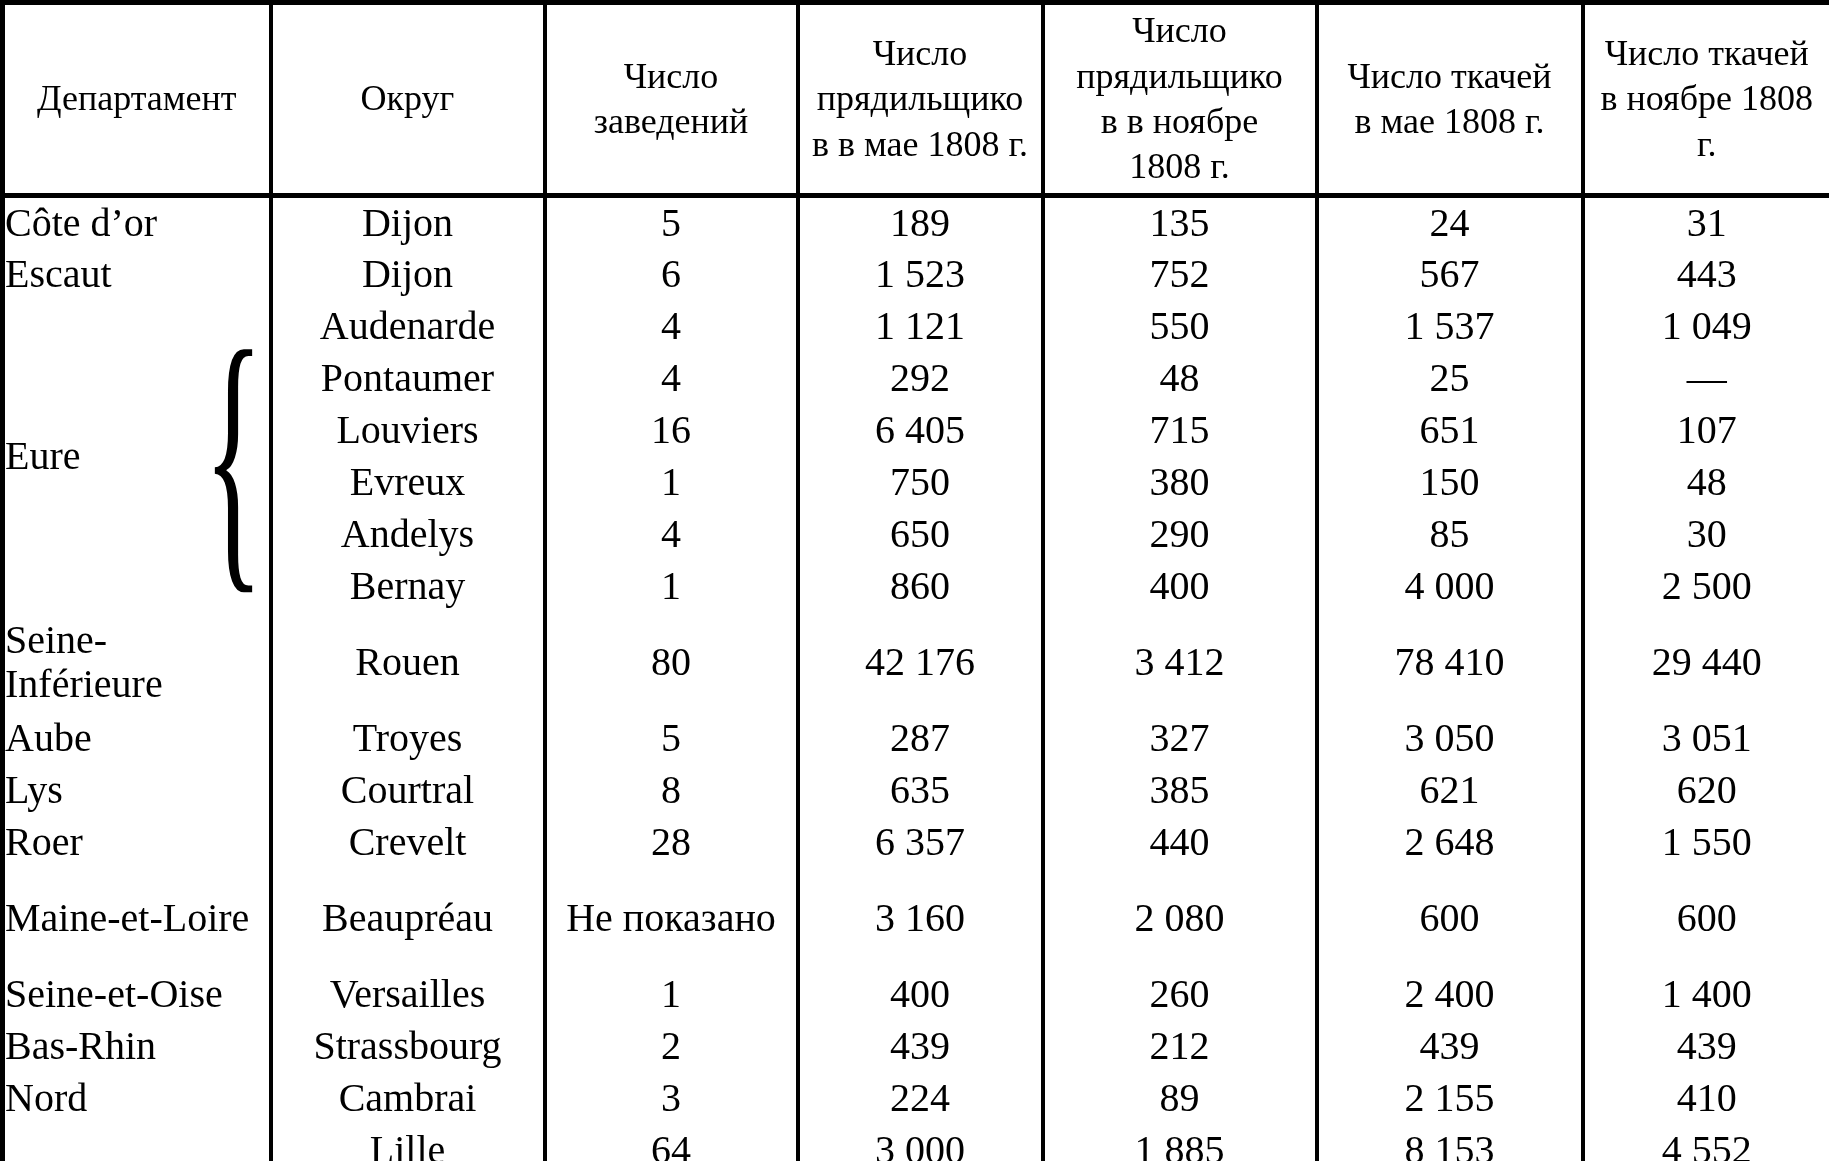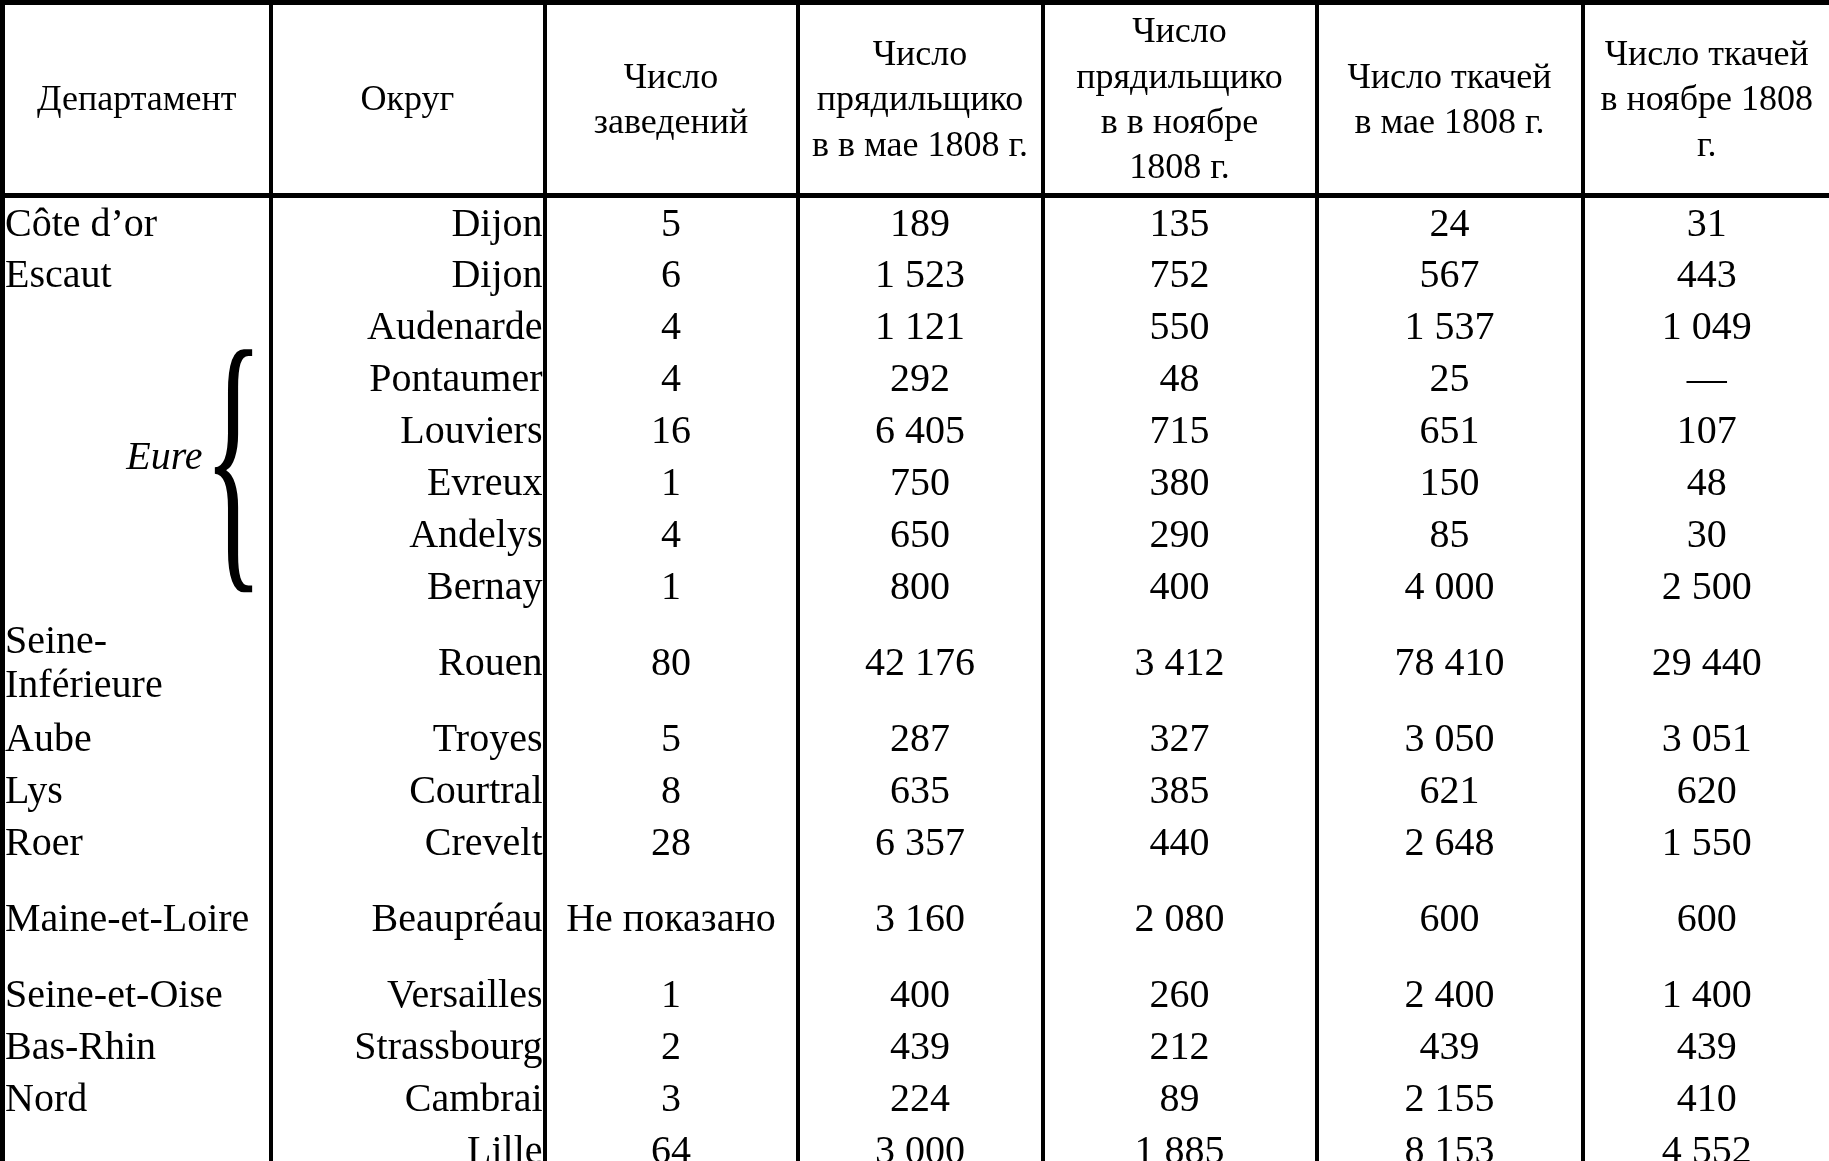--- a/index.html
+++ b/index.html
@@ -47,40 +47,39 @@
     padding: 0;
   }
   tr.r { height: 52px; }
   tr.r.tall { height: 100px; }
   td.dept {
     text-align: left;
     padding-left: 8px;
     white-space: pre-line;
   }
   td.okrug {
-    text-align: right;
+    text-align: center;
     padding-left: 8px;
     white-space: nowrap;
     font-family: Liberation Serif, serif;
   }
   td.num {
     text-align: center;
     white-space: nowrap;
   }
   td.brace-cell { padding-left: 0; }
   .eure-wrap {
     height: 306px;
     display: flex;
     align-items: center;
   }
   .eure-label {
     flex: 1 1 auto;
-    text-align: right;
+    text-align: left;
     font-size: 40px;
-    font-style: italic;
   }
   .brace {
     flex: 0 0 auto;
     display: inline-block;
     width: 62px;
     text-align: center;
     font-size: 125px;
     line-height: 1;
     transform: scaleY(2.35);
     transform-origin: 50% 50%;
@@ -177,21 +176,21 @@
           <td class="okrug">Andelys</td>
           <td class="num">4</td>
           <td class="num">650</td>
           <td class="num">290</td>
           <td class="num">85</td>
           <td class="num">30</td>
         </tr>
         <tr class="r">
           <td class="okrug">Bernay</td>
           <td class="num">1</td>
-          <td class="num">800</td>
+          <td class="num">860</td>
           <td class="num">400</td>
           <td class="num">4 000</td>
           <td class="num">2 500</td>
         </tr>
         <tr class="r tall">
           <td class="dept">Seine-
 Inférieure</td>
           <td class="okrug">Rouen</td>
           <td class="num">80</td>
           <td class="num">42 176</td>

